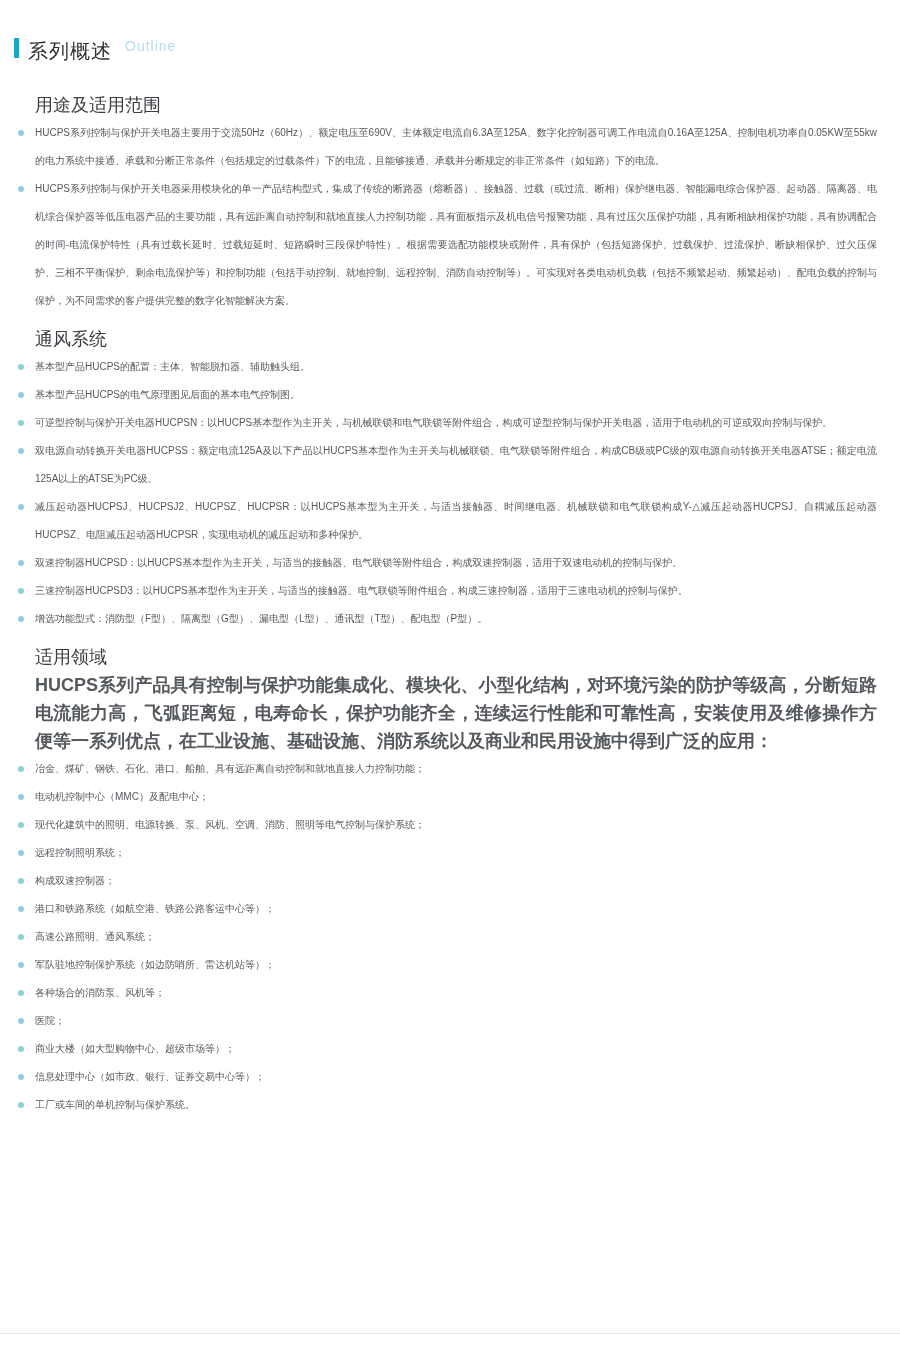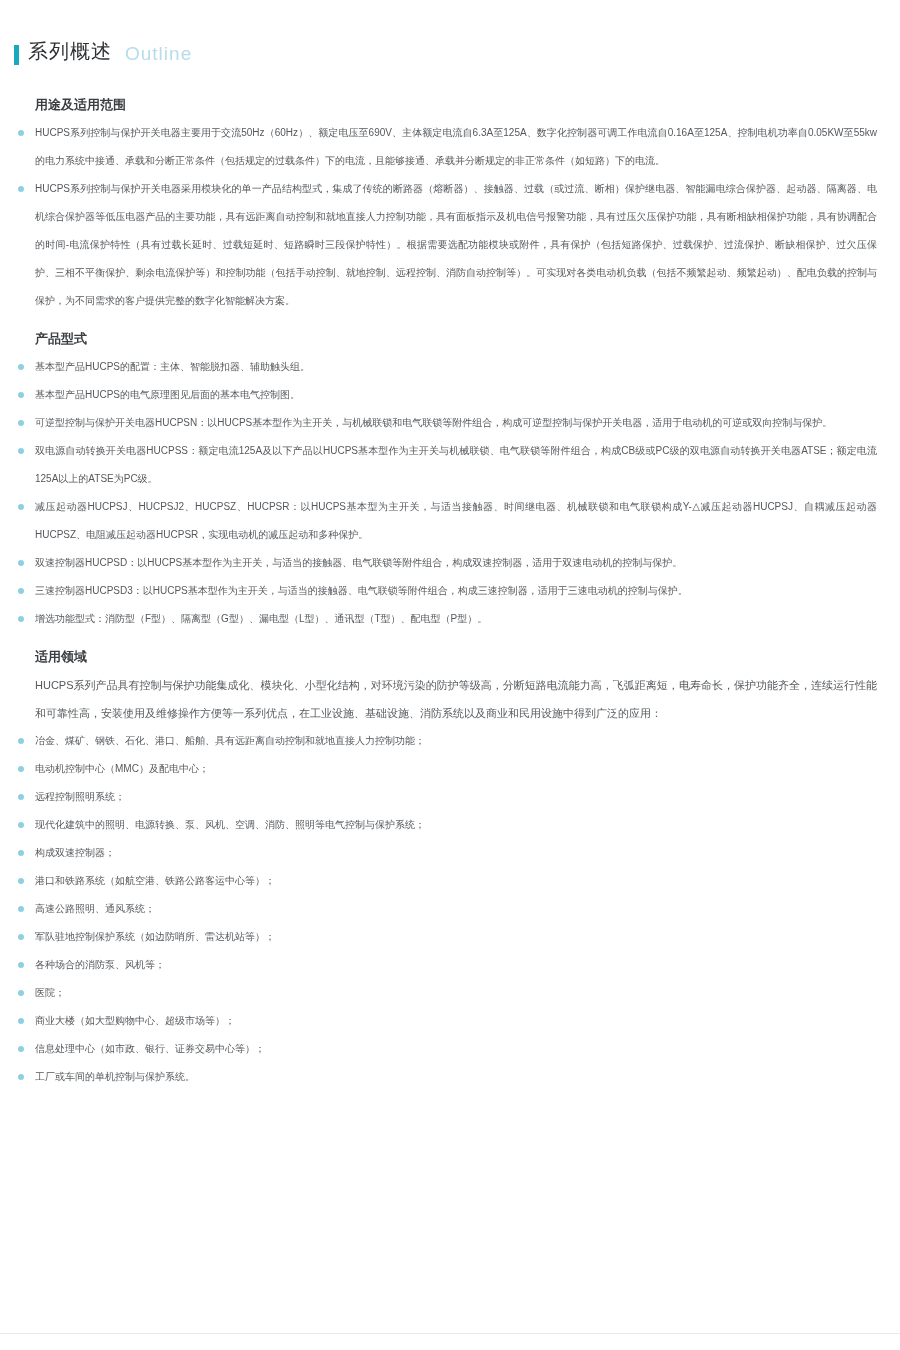--- a/index.html
+++ b/index.html
@@ -9,42 +9,42 @@
     --heading-color:#3a3e42;
     --body-color:#55595d;
     --title-color:#2f3235;
     --divider-color:#e9e9e9;
   }
   html,body{margin:0;padding:0;background:#fff;}
   .page{
     width:900px;height:1350px;background:#ffffff;position:relative;overflow:hidden;
     font-family:"Liberation Sans","DejaVu Sans",sans-serif;
   }
-  .doc-header{display:flex;align-items:flex-end;padding-top:38px;margin-left:14px;}
+  .doc-header{display:flex;align-items:flex-start;padding-top:38px;margin-left:14px;}
   .accent-bar{width:5px;height:20px;background:var(--accent-color);display:inline-block;}
   .doc-title{font-size:20px;color:var(--title-color);margin-left:9px;letter-spacing:1px;}
-  .doc-subtitle{font-size:19px;color:var(--subtitle-color);margin-left:13px;letter-spacing:1px;}
+  .doc-subtitle{font-size:14px;color:var(--subtitle-color);margin-left:13px;letter-spacing:1px;}
   .content{padding:0 23px 0 35px;}
   .section{margin:0;}
   .section-heading{
-    font-size:13px;font-weight:bold;color:var(--heading-color);
+    font-size:18px;font-weight:normal;color:var(--heading-color);
     margin:14px 0 4px 0;line-height:20px;
   }
   .section-first .section-heading{margin-top:30px;}
   ul.bullets{list-style:none;margin:0;padding:0;}
   li.bullet-item{
     position:relative;font-size:10px;line-height:28px;color:var(--body-color);
     text-align:justify;
   }
   li.bullet-item .dot{
     position:absolute;left:-17px;top:11px;width:6px;height:6px;border-radius:50%;
     background:var(--bullet-color);
   }
   p.intro{
-    font-size:11px;line-height:28px;color:var(--body-color);margin:0;text-align:justify;
+    font-size:18px;line-height:28px;color:var(--body-color);margin:0;text-align:justify;font-weight:bold;
   }
   .bottom-divider{
     position:absolute;left:0;right:0;bottom:16px;height:0;
     border-top:1px solid var(--divider-color);
   }
 </style>
 </head>
 <body>
 
 <div class="page">
@@ -59,41 +59,41 @@
 
     <div class="section section-first">
       <h3 class="section-heading">用途及适用范围</h3>
       <ul class="bullets">
         <li class="bullet-item"><span class="dot"></span><span class="txt">HUCPS系列控制与保护开关电器主要用于交流50Hz（60Hz）、额定电压至690V、主体额定电流自6.3A至125A、数字化控制器可调工作电流自0.16A至125A、控制电机功率自0.05KW至55kw的电力系统中接通、承载和分断正常条件（包括规定的过载条件）下的电流，且能够接通、承载并分断规定的非正常条件（如短路）下的电流。</span></li>
         <li class="bullet-item"><span class="dot"></span><span class="txt">HUCPS系列控制与保护开关电器采用模块化的单一产品结构型式，集成了传统的断路器（熔断器）、接触器、过载（或过流、断相）保护继电器、智能漏电综合保护器、起动器、隔离器、电机综合保护器等低压电器产品的主要功能，具有远距离自动控制和就地直接人力控制功能，具有面板指示及机电信号报警功能，具有过压欠压保护功能，具有断相缺相保护功能，具有协调配合的时间-电流保护特性（具有过载长延时、过载短延时、短路瞬时三段保护特性）。根据需要选配功能模块或附件，具有保护（包括短路保护、过载保护、过流保护、断缺相保护、过欠压保护、三相不平衡保护、剩余电流保护等）和控制功能（包括手动控制、就地控制、远程控制、消防自动控制等）。可实现对各类电动机负载（包括不频繁起动、频繁起动）、配电负载的控制与保护，为不同需求的客户提供完整的数字化智能解决方案。</span></li>
       </ul>
     </div>
 
     <div class="section">
-      <h3 class="section-heading">产品型式</h3>
+      <h3 class="section-heading">通风系统</h3>
       <ul class="bullets">
         <li class="bullet-item"><span class="dot"></span><span class="txt">基本型产品HUCPS的配置：主体、智能脱扣器、辅助触头组。</span></li>
         <li class="bullet-item"><span class="dot"></span><span class="txt">基本型产品HUCPS的电气原理图见后面的基本电气控制图。</span></li>
         <li class="bullet-item"><span class="dot"></span><span class="txt">可逆型控制与保护开关电器HUCPSN：以HUCPS基本型作为主开关，与机械联锁和电气联锁等附件组合，构成可逆型控制与保护开关电器，适用于电动机的可逆或双向控制与保护。</span></li>
         <li class="bullet-item"><span class="dot"></span><span class="txt">双电源自动转换开关电器HUCPSS：额定电流125A及以下产品以HUCPS基本型作为主开关与机械联锁、电气联锁等附件组合，构成CB级或PC级的双电源自动转换开关电器ATSE；额定电流125A以上的ATSE为PC级。</span></li>
         <li class="bullet-item"><span class="dot"></span><span class="txt">减压起动器HUCPSJ、HUCPSJ2、HUCPSZ、HUCPSR：以HUCPS基本型为主开关，与适当接触器、时间继电器、机械联锁和电气联锁构成Y-△减压起动器HUCPSJ、自耦减压起动器HUCPSZ、电阻减压起动器HUCPSR，实现电动机的减压起动和多种保护。</span></li>
         <li class="bullet-item"><span class="dot"></span><span class="txt">双速控制器HUCPSD：以HUCPS基本型作为主开关，与适当的接触器、电气联锁等附件组合，构成双速控制器，适用于双速电动机的控制与保护。</span></li>
         <li class="bullet-item"><span class="dot"></span><span class="txt">三速控制器HUCPSD3：以HUCPS基本型作为主开关，与适当的接触器、电气联锁等附件组合，构成三速控制器，适用于三速电动机的控制与保护。</span></li>
         <li class="bullet-item"><span class="dot"></span><span class="txt">增选功能型式：消防型（F型）、隔离型（G型）、漏电型（L型）、通讯型（T型）、配电型（P型）。</span></li>
       </ul>
     </div>
 
     <div class="section">
       <h3 class="section-heading">适用领域</h3>
       <p class="intro">HUCPS系列产品具有控制与保护功能集成化、模块化、小型化结构，对环境污染的防护等级高，分断短路电流能力高，飞弧距离短，电寿命长，保护功能齐全，连续运行性能和可靠性高，安装使用及维修操作方便等一系列优点，在工业设施、基础设施、消防系统以及商业和民用设施中得到广泛的应用：</p>
       <ul class="bullets">
         <li class="bullet-item"><span class="dot"></span><span class="txt">冶金、煤矿、钢铁、石化、港口、船舶、具有远距离自动控制和就地直接人力控制功能；</span></li>
         <li class="bullet-item"><span class="dot"></span><span class="txt">电动机控制中心（MMC）及配电中心；</span></li>
+        <li class="bullet-item"><span class="dot"></span><span class="txt">现代化建筑中的照明、电源转换、泵、风机、空调、消防、照明等电气控制与保护系统；</span></li>
         <li class="bullet-item"><span class="dot"></span><span class="txt">远程控制照明系统；</span></li>
-        <li class="bullet-item"><span class="dot"></span><span class="txt">现代化建筑中的照明、电源转换、泵、风机、空调、消防、照明等电气控制与保护系统；</span></li>
         <li class="bullet-item"><span class="dot"></span><span class="txt">构成双速控制器；</span></li>
         <li class="bullet-item"><span class="dot"></span><span class="txt">港口和铁路系统（如航空港、铁路公路客运中心等）；</span></li>
         <li class="bullet-item"><span class="dot"></span><span class="txt">高速公路照明、通风系统；</span></li>
         <li class="bullet-item"><span class="dot"></span><span class="txt">军队驻地控制保护系统（如边防哨所、雷达机站等）；</span></li>
         <li class="bullet-item"><span class="dot"></span><span class="txt">各种场合的消防泵、风机等；</span></li>
         <li class="bullet-item"><span class="dot"></span><span class="txt">医院；</span></li>
         <li class="bullet-item"><span class="dot"></span><span class="txt">商业大楼（如大型购物中心、超级市场等）；</span></li>
         <li class="bullet-item"><span class="dot"></span><span class="txt">信息处理中心（如市政、银行、证券交易中心等）；</span></li>
         <li class="bullet-item"><span class="dot"></span><span class="txt">工厂或车间的单机控制与保护系统。</span></li>
       </ul>

